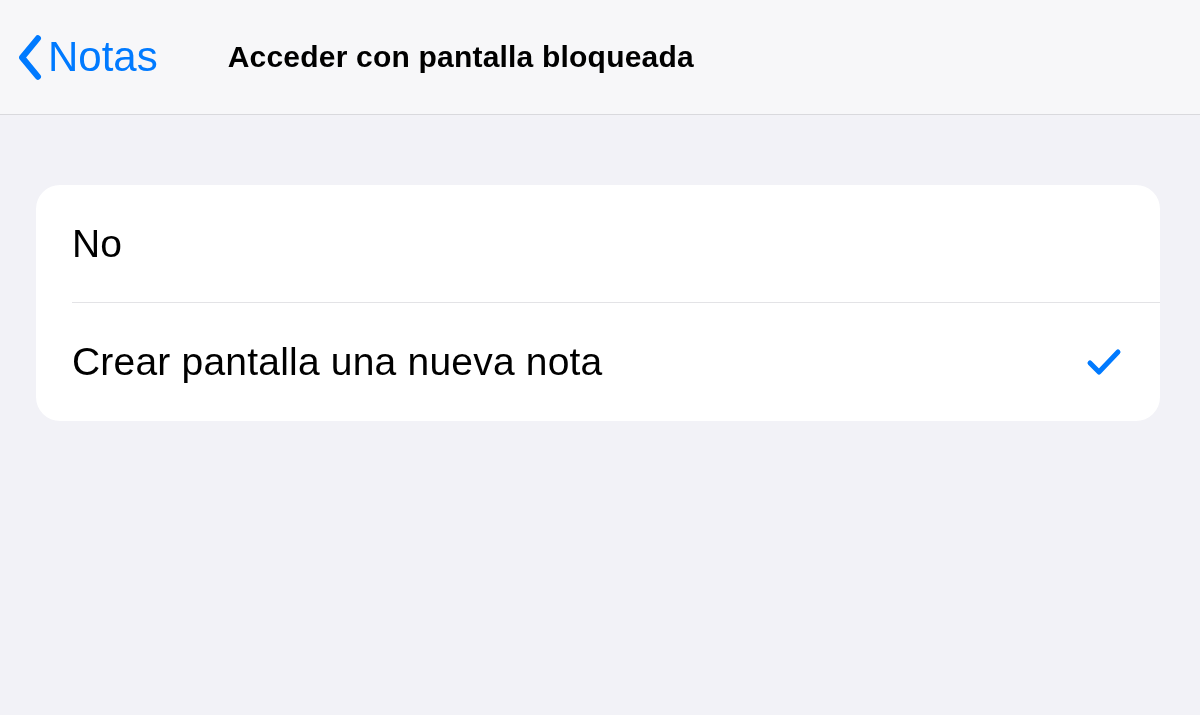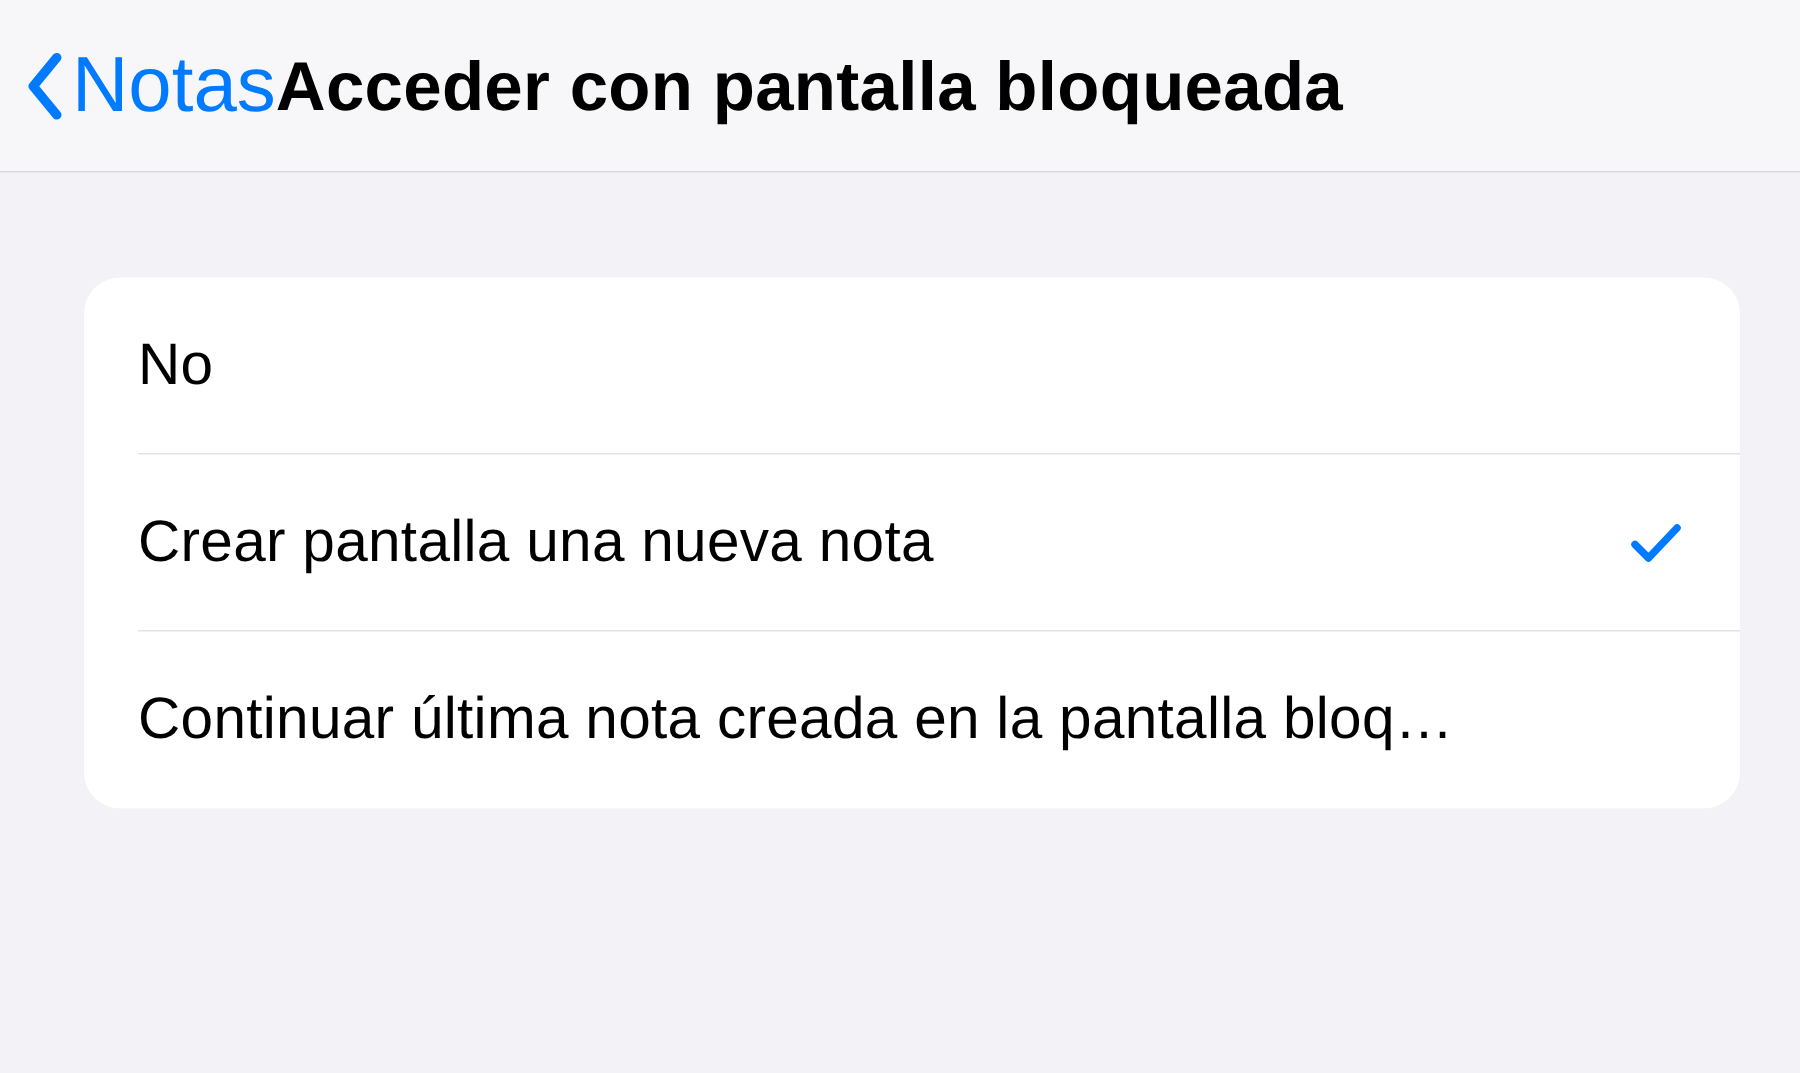--- a/index.html
+++ b/index.html
@@ -20,42 +20,43 @@
       align-items: center;
       height: 115px;
       background: #f7f7f9;
       border-bottom: 1px solid #d9d9dd;
       padding: 0 14px;
     }
     .back-button {
       display: flex;
       align-items: center;
       color: #007aff;
-      font-size: 52px;
+      font-size: 42px;
       font-weight: 400;
       cursor: pointer;
       line-height: 1;
       gap: 2px;
     }
     .back-chevron {
       display: inline-flex;
       align-items: center;
     }
     .back-chevron svg {
       width: 32px;
       height: 45px;
     }
     .nav-title {
-      font-size: 46px;
+      font-size: 30px;
       font-weight: 600;
       color: #000;
+      margin-left: 70px;
       letter-spacing: 0.2px;
     }
     .content {
-      padding: 70px 40px 0 56px;
+      padding: 70px 40px 0 36px;
     }
     .list-group {
       background: #fff;
       border-radius: 24px;
       overflow: hidden;
     }
     .list-row {
       display: flex;
       align-items: center;
       justify-content: space-between;
@@ -119,20 +120,16 @@
 
     <div class="list-row">
       <span class="row-label">Crear pantalla una nueva nota</span>
       <span class="checkmark">
         <svg viewBox="0 0 40 40">
             <path d="M6 21 L15 30 L34 10" stroke="#007aff" stroke-width="5" stroke-linecap="round" stroke-linejoin="round" fill="none"></path>
           </svg>
       </span>
     </div>
 
-    <div class="list-row">
-      <span class="row-label">Continuar última nota creada en la pantalla bloq…</span>
-
-    </div>
 
 
   </div>
 </div>
 
 </body></html>

